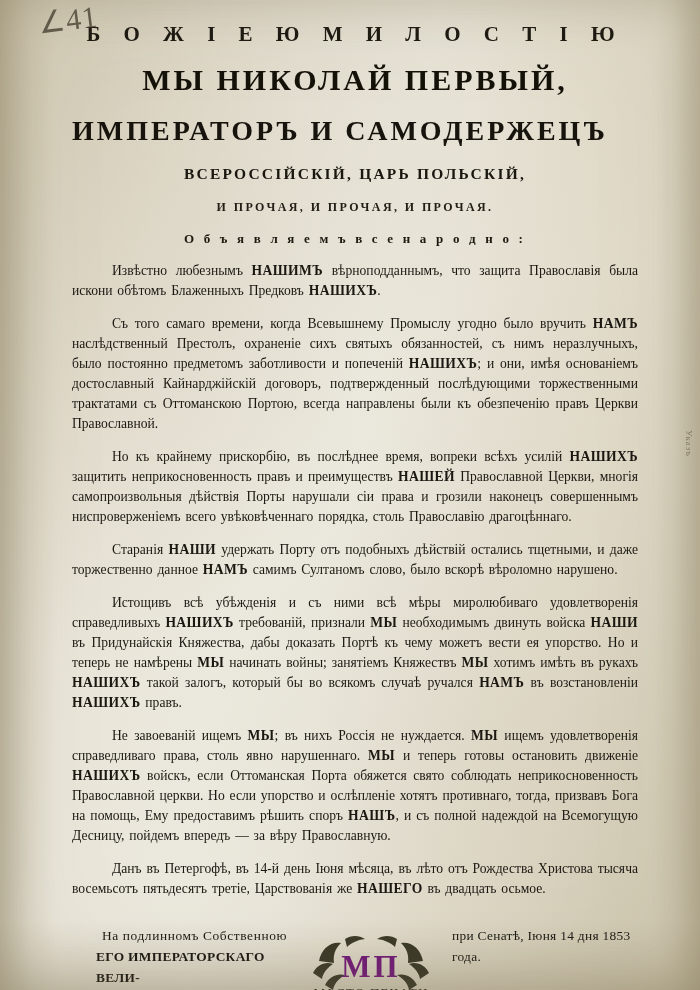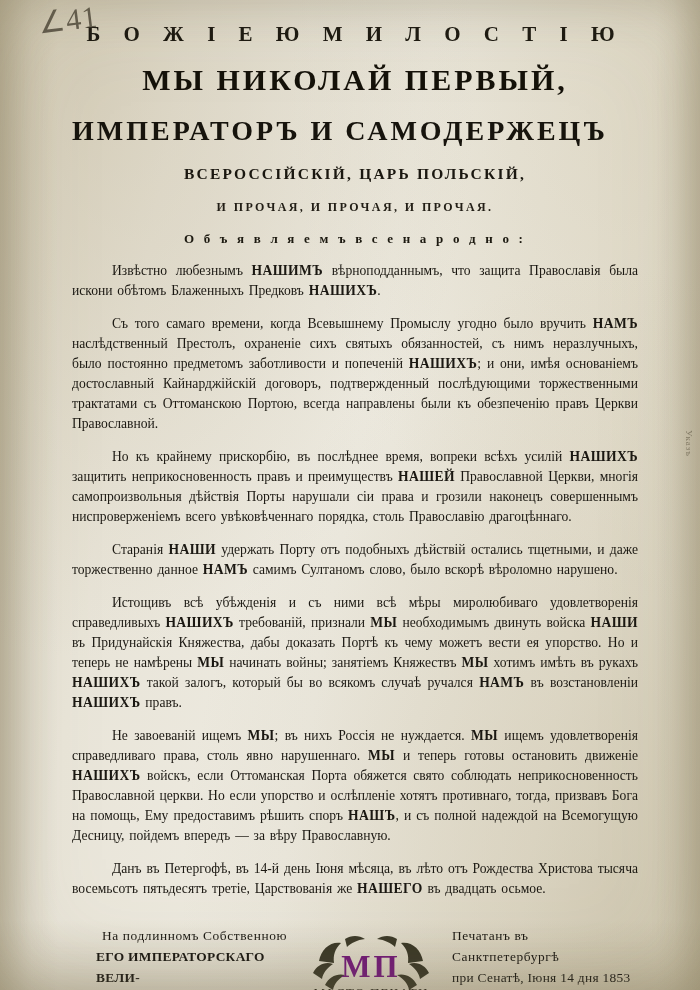--- a/index.html
+++ b/index.html
@@ -272,21 +272,20 @@
             <path d="M30 64 C40 60, 52 59, 60 60 C52 63, 44 66, 38 70 Z"></path>
             <path d="M90 64 C80 60, 68 59, 60 60 C68 63, 76 66, 82 70 Z"></path>
           </g>
         </svg>
         <div class="mp">МП</div>
         <div class="seal-caption">МѢСТО ПЕЧАТИ</div>
       </div>
     </div>
 
     <div class="footer-right">
-      <div class="r1">Печатанъ въ Санктпетербургѣ</div>
       <div class="r2">при Сенатѣ, Іюня 14 дня 1853</div>
       <div class="r3">года.</div>
     </div>
 
   </div>
 </div>
 
 <div class="edge-shadow"></div>
 
 </body></html>

